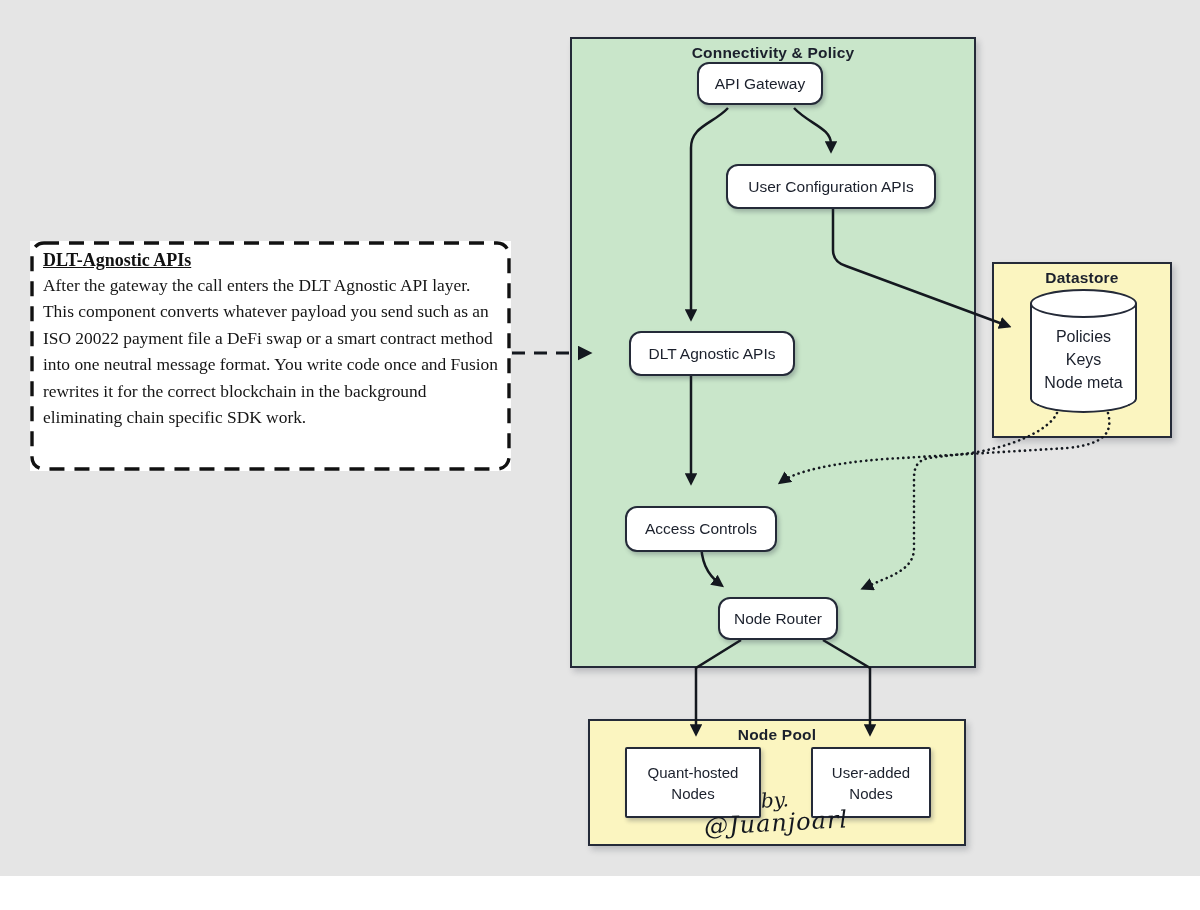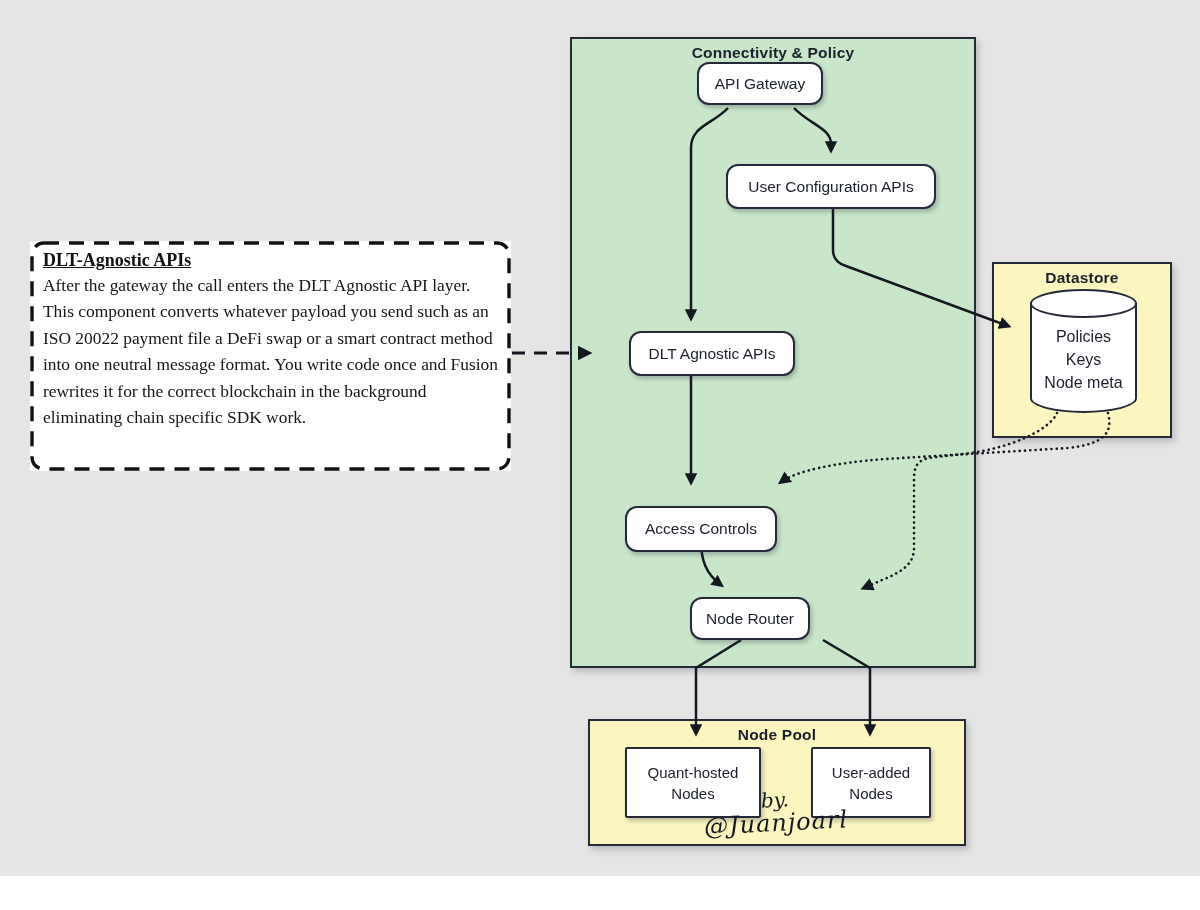--- a/index.html
+++ b/index.html
@@ -18,21 +18,21 @@
 
   
   .node{position:absolute;background:#ffffff;border:2.5px solid #242a38;border-radius:12px;
     box-sizing:border-box;display:flex;align-items:center;justify-content:center;
     font-size:15.5px;color:#1b202c;z-index:3;box-shadow:2px 3px 4px rgba(40,45,60,0.28);
     white-space:nowrap;}
   #n-api{left:697px;top:62px;width:126px;height:43px;}
   #n-ucfg{left:726px;top:164px;width:210px;height:45px;}
   #n-dlt{left:607px;top:331px;width:166px;height:45px;margin-left:22px;}
   #n-acc{left:625px;top:506px;width:152px;height:46px;}
-  #n-rtr{left:690px;top:597px;width:120px;height:43px;}
+  #n-rtr{left:718px;top:597px;width:120px;height:43px;}
 
   
   .rect-node{position:absolute;background:#ffffff;border:2.5px solid #242a38;border-radius:2px;
     box-sizing:border-box;display:flex;flex-direction:column;align-items:center;justify-content:center;
     font-size:15px;line-height:21px;color:#1b202c;z-index:3;box-shadow:2px 3px 4px rgba(40,45,60,0.28);}
   #n-quant{left:625px;top:747px;width:136px;height:71px;}
   #n-user{left:811px;top:747px;width:120px;height:71px;}
 
   
   #cylinder{position:absolute;left:1030px;top:289px;width:107px;height:124px;z-index:3;}

